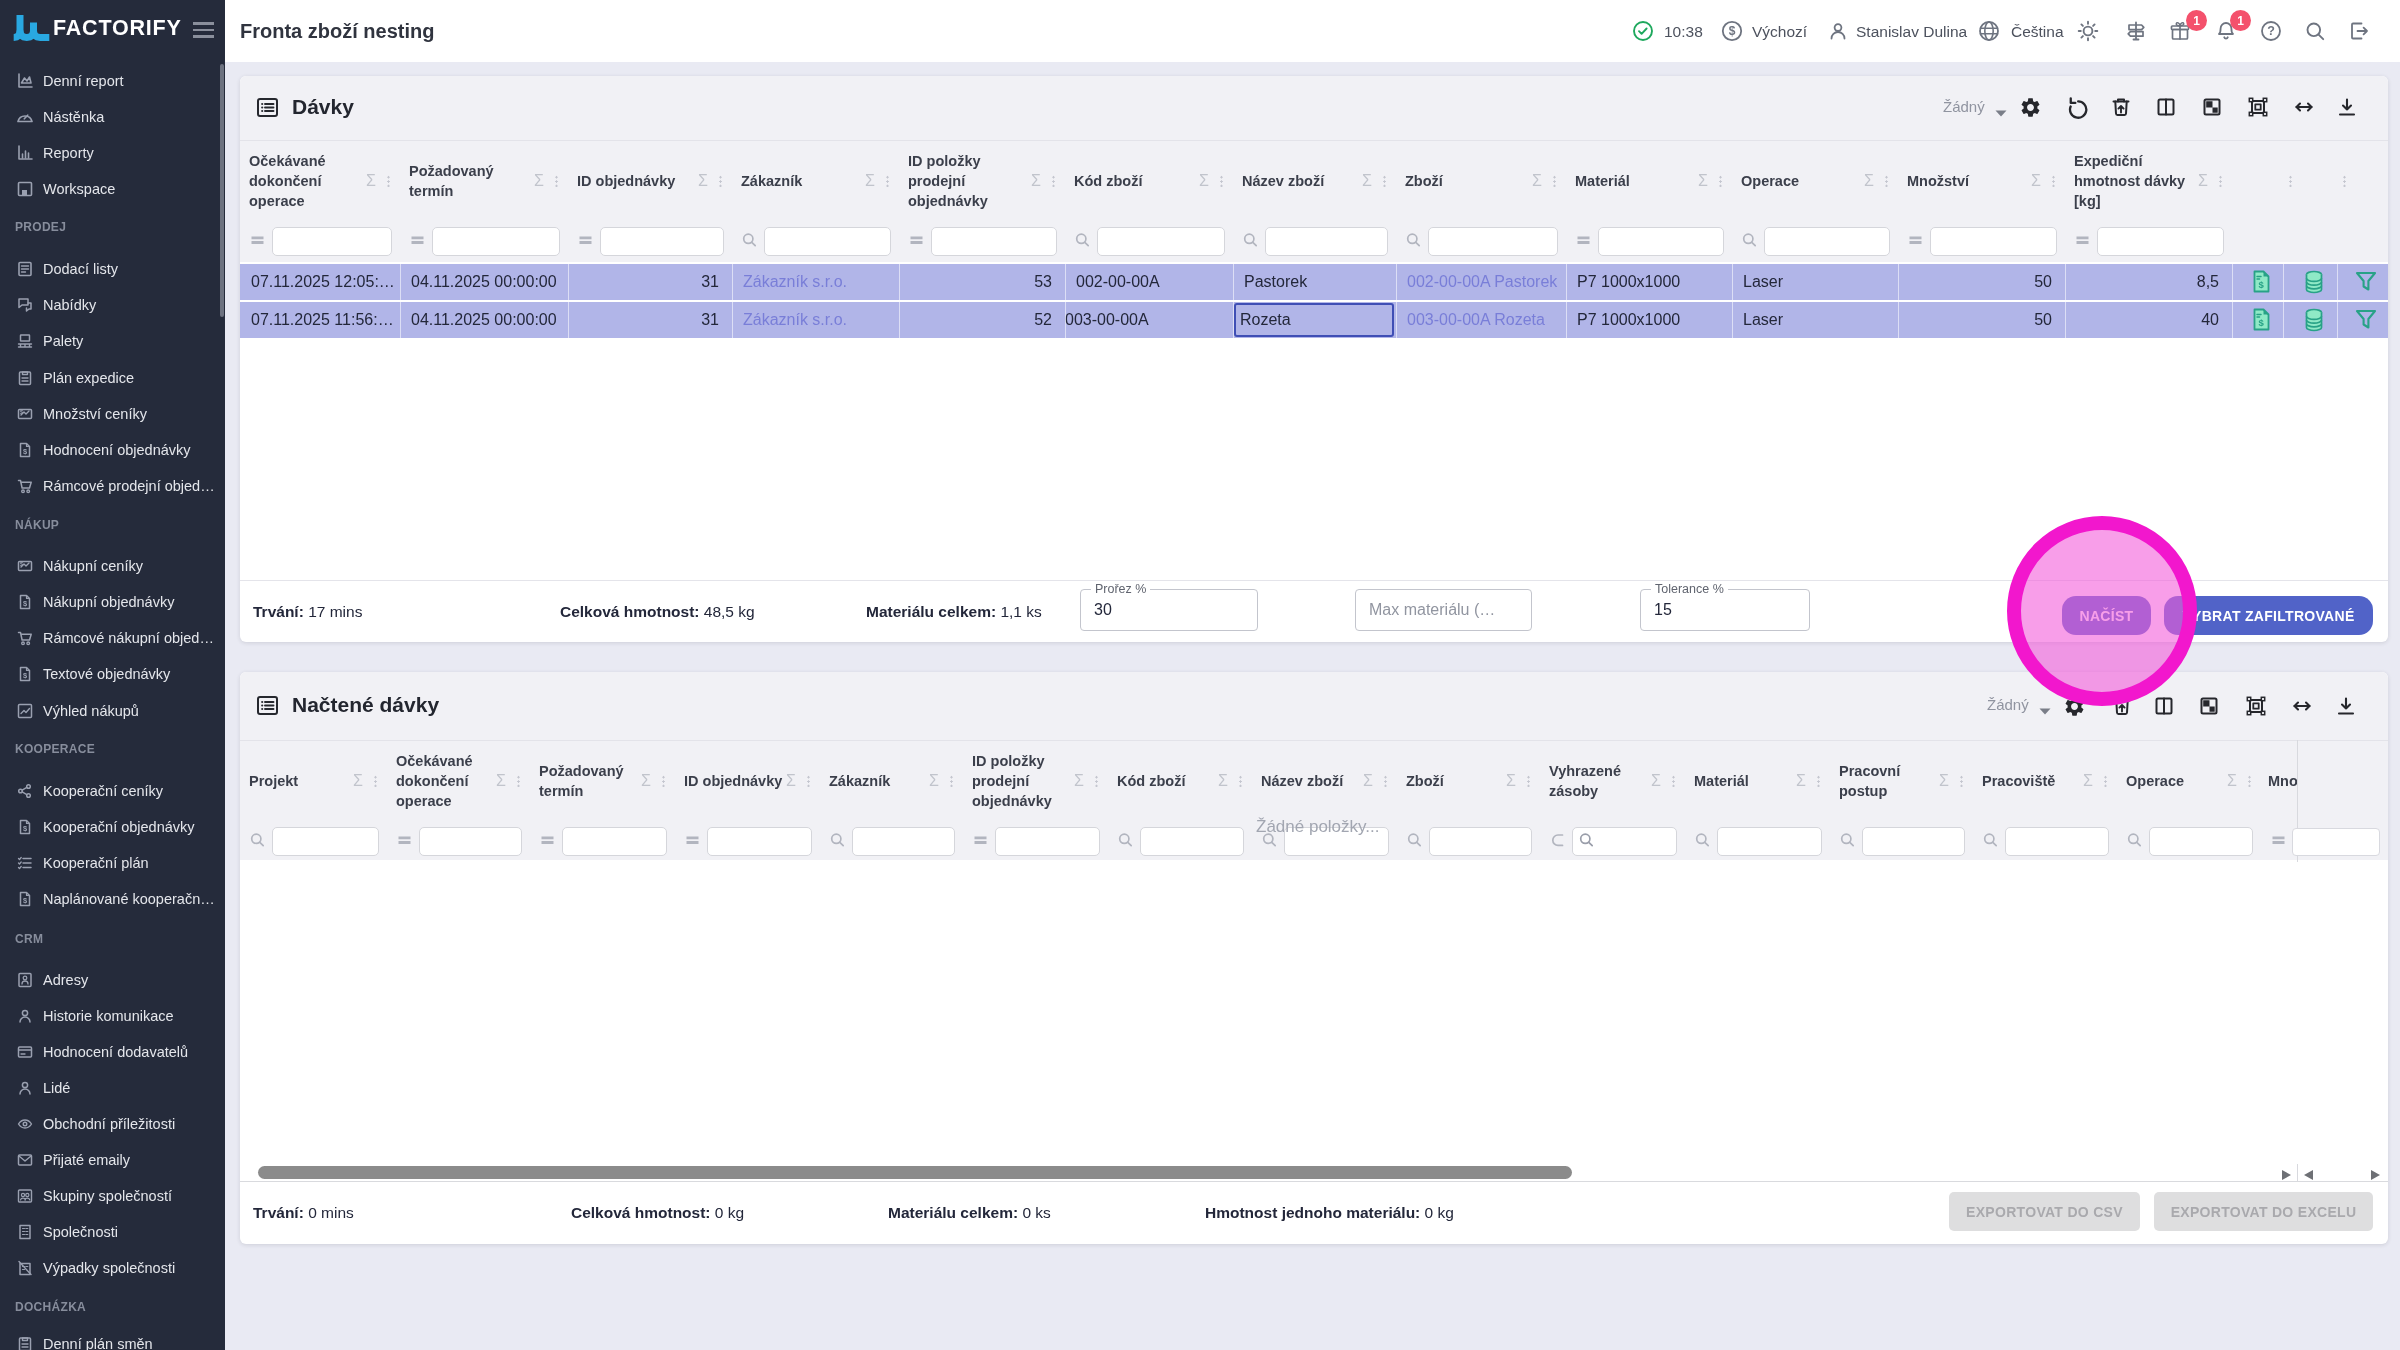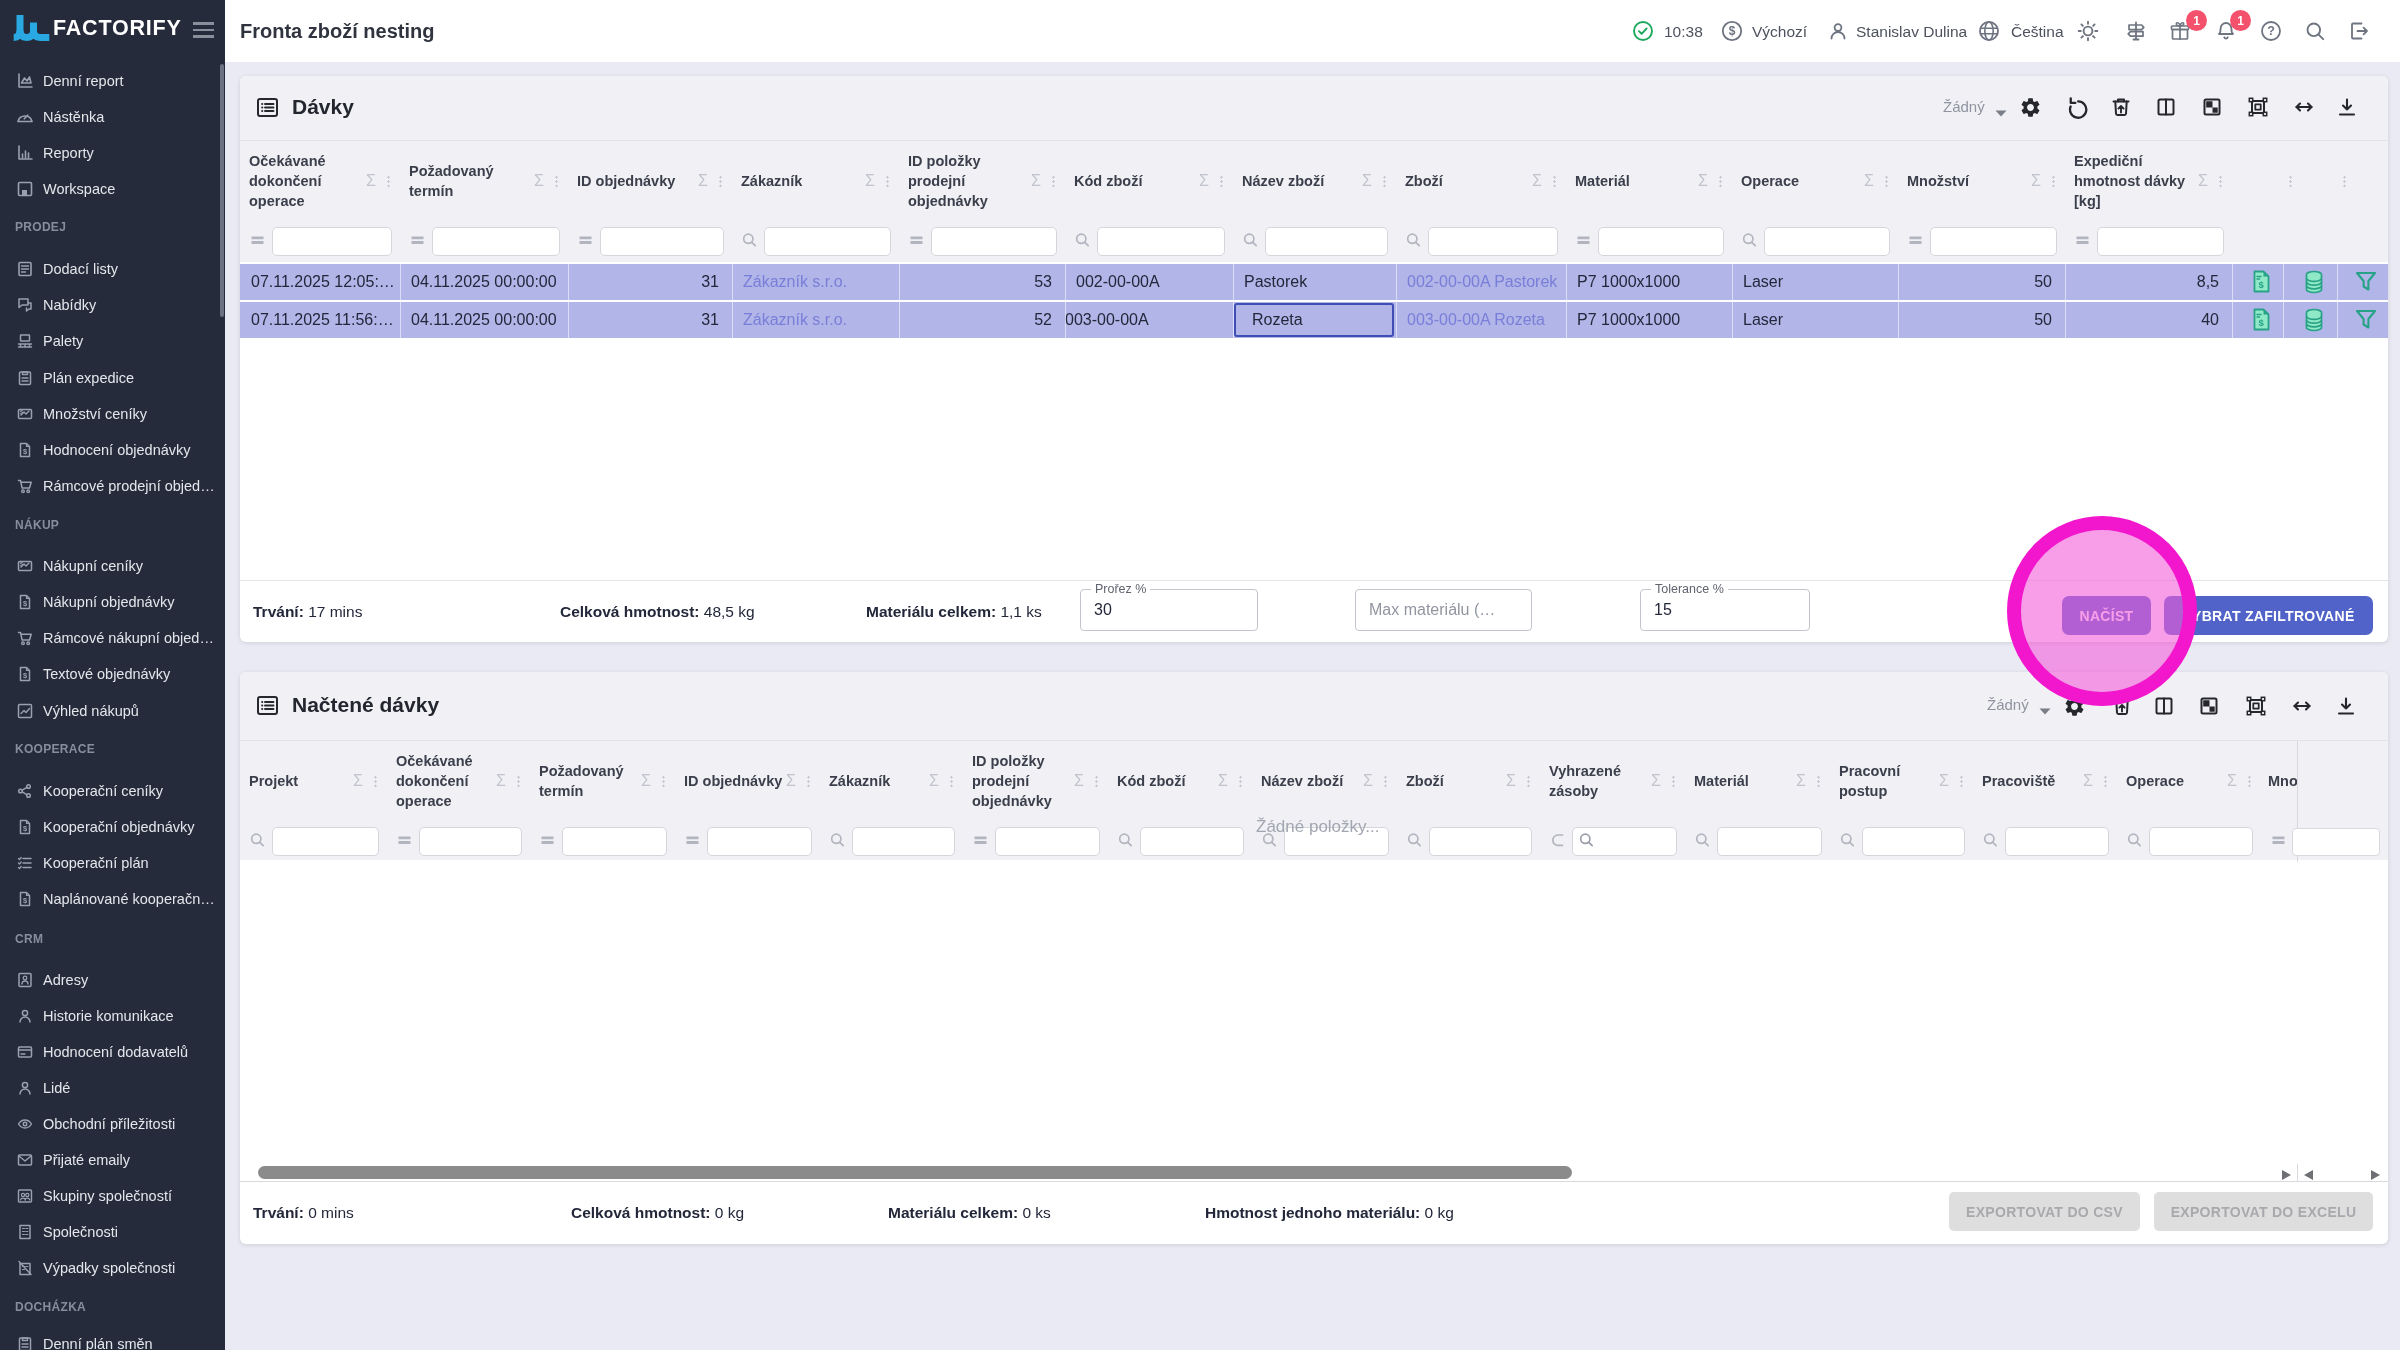--- a/index.html
+++ b/index.html
@@ -1,21 +1,21 @@
 <!DOCTYPE html>
 <html><head><meta charset="utf-8"><style>*{margin:0;padding:0;box-sizing:border-box}
 html,body{width:2400px;height:1350px;overflow:hidden}
 body{font-family:"Liberation Sans",sans-serif;background:#e9eaf3;position:relative}
 .abs{position:absolute}
 .vdots{width:3px;height:12px;background-image:radial-gradient(circle,#c4c6cf 1.2px,transparent 1.3px);background-size:3px 4.4px;background-repeat:repeat-y}
 .hlabel{font-size:14.5px;font-weight:bold;color:#3b3f4b;line-height:20px;padding-left:9px}
 .cell{position:absolute;top:0;height:100%;display:flex;align-items:center;font-size:16px;color:#23273a;overflow:hidden}
 .link{color:#797ed8}
 .stat{position:absolute;font-size:15.5px;color:#23273a;white-space:nowrap}
-.btn{position:absolute;display:flex;align-items:center;justify-content:center;background:#5163c8;color:#fff;font-weight:bold;font-size:14px;letter-spacing:.3px;border-radius:7px}
+.btn{position:absolute;display:flex;align-items:center;justify-content:center;background:#5163c8;color:#fff;font-weight:bold;font-size:14px;letter-spacing:.3px;border-radius:14px}
 .btn.dis{background:#dededf;color:#a9a9ad}
 .mitem{position:absolute;left:0;width:225px;height:30px;display:flex;align-items:center;color:#e4e6eb;font-size:14.5px}
 .mitem .mic{width:20px;height:20px;margin-left:15px;margin-right:8px;flex:0 0 auto}
 .msec{position:absolute;left:15px;color:#878d9c;font-size:12px;font-weight:bold;letter-spacing:.3px}
 .tbt{font-size:15.5px;color:#4d525e}
 </style></head><body>
 <div class="abs" style="left:0;top:0;width:225px;height:1350px;background:#252b3b;z-index:5;overflow:hidden">
     <div class="abs" style="left:13px;top:14px"><svg width="38" height="28" viewBox="0 0 38 28" xmlns="http://www.w3.org/2000/svg">
         <path d="M7 1V16.5Q7 23.5 13.75 23.5Q20.5 23.5 20.5 16.5V8.5" fill="none" stroke="#29a8e1" stroke-width="7"></path>
         <path d="M7 16.5Q7 23.5 0.7 23.5" fill="none" stroke="#29a8e1" stroke-width="7"></path>
@@ -539,21 +539,21 @@
           <path d="M2 3h18l-6.6 8v8.5l-4.8-3v-5.5z" fill="none" stroke="#28a287" stroke-width="2.1" stroke-linecap="round" stroke-linejoin="round"></path>
         </svg></div>
     </div>
     <div class="abs" style="left:0;top:226px;width:2148px;height:36px;background:#b1b5e8">
       <div class="cell" style="left:0px;width:160px;justify-content:flex-start;padding-left:11px">07.11.2025 11:56:…</div>
       <div class="cell" style="left:160px;width:168px;justify-content:flex-start;padding-left:11px">04.11.2025 00:00:00</div>
       <div class="cell" style="left:328px;width:164px;justify-content:flex-end;padding-right:13px">31</div>
       <div class="cell link" style="left:492px;width:167px;justify-content:flex-start;padding-left:11px">Zákazník s.r.o.</div>
       <div class="cell" style="left:659px;width:166px;justify-content:flex-end;padding-right:13px">52</div>
       <div class="cell" style="left:825px;width:168px;justify-content:flex-start;">003-00-00A</div>
-      <div class="cell" style="left:993px;width:163px;justify-content:flex-start;padding-left:19px">Rozeta</div>
+      <div class="cell" style="left:993px;width:163px;justify-content:flex-start;padding-left:7px">Rozeta</div>
       <div class="abs" style="left:994px;top:0.5px;width:160px;height:34px;border:2px solid #3f4eb5;border-radius:3px"></div>
       <div class="cell link" style="left:1156px;width:170px;justify-content:flex-start;padding-left:11px">003-00-00A Rozeta</div>
       <div class="cell" style="left:1326px;width:166px;justify-content:flex-start;padding-left:11px">P7 1000x1000</div>
       <div class="cell" style="left:1492px;width:166px;justify-content:flex-start;padding-left:11px">Laser</div>
       <div class="cell" style="left:1658px;width:167px;justify-content:flex-end;padding-right:13px">50</div>
       <div class="cell" style="left:1825px;width:167px;justify-content:flex-end;padding-right:13px">40</div>
       <div class="abs" style="left:160px;top:0;width:1px;height:36px;background:rgba(255,255,255,0.55)"></div>
       <div class="abs" style="left:328px;top:0;width:1px;height:36px;background:rgba(255,255,255,0.55)"></div>
       <div class="abs" style="left:492px;top:0;width:1px;height:36px;background:rgba(255,255,255,0.55)"></div>
       <div class="abs" style="left:659px;top:0;width:1px;height:36px;background:rgba(255,255,255,0.55)"></div>

